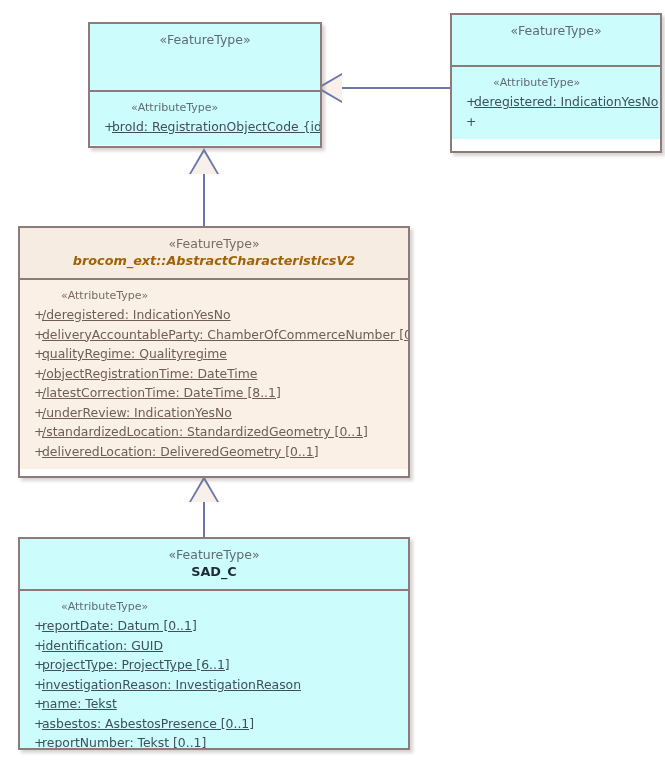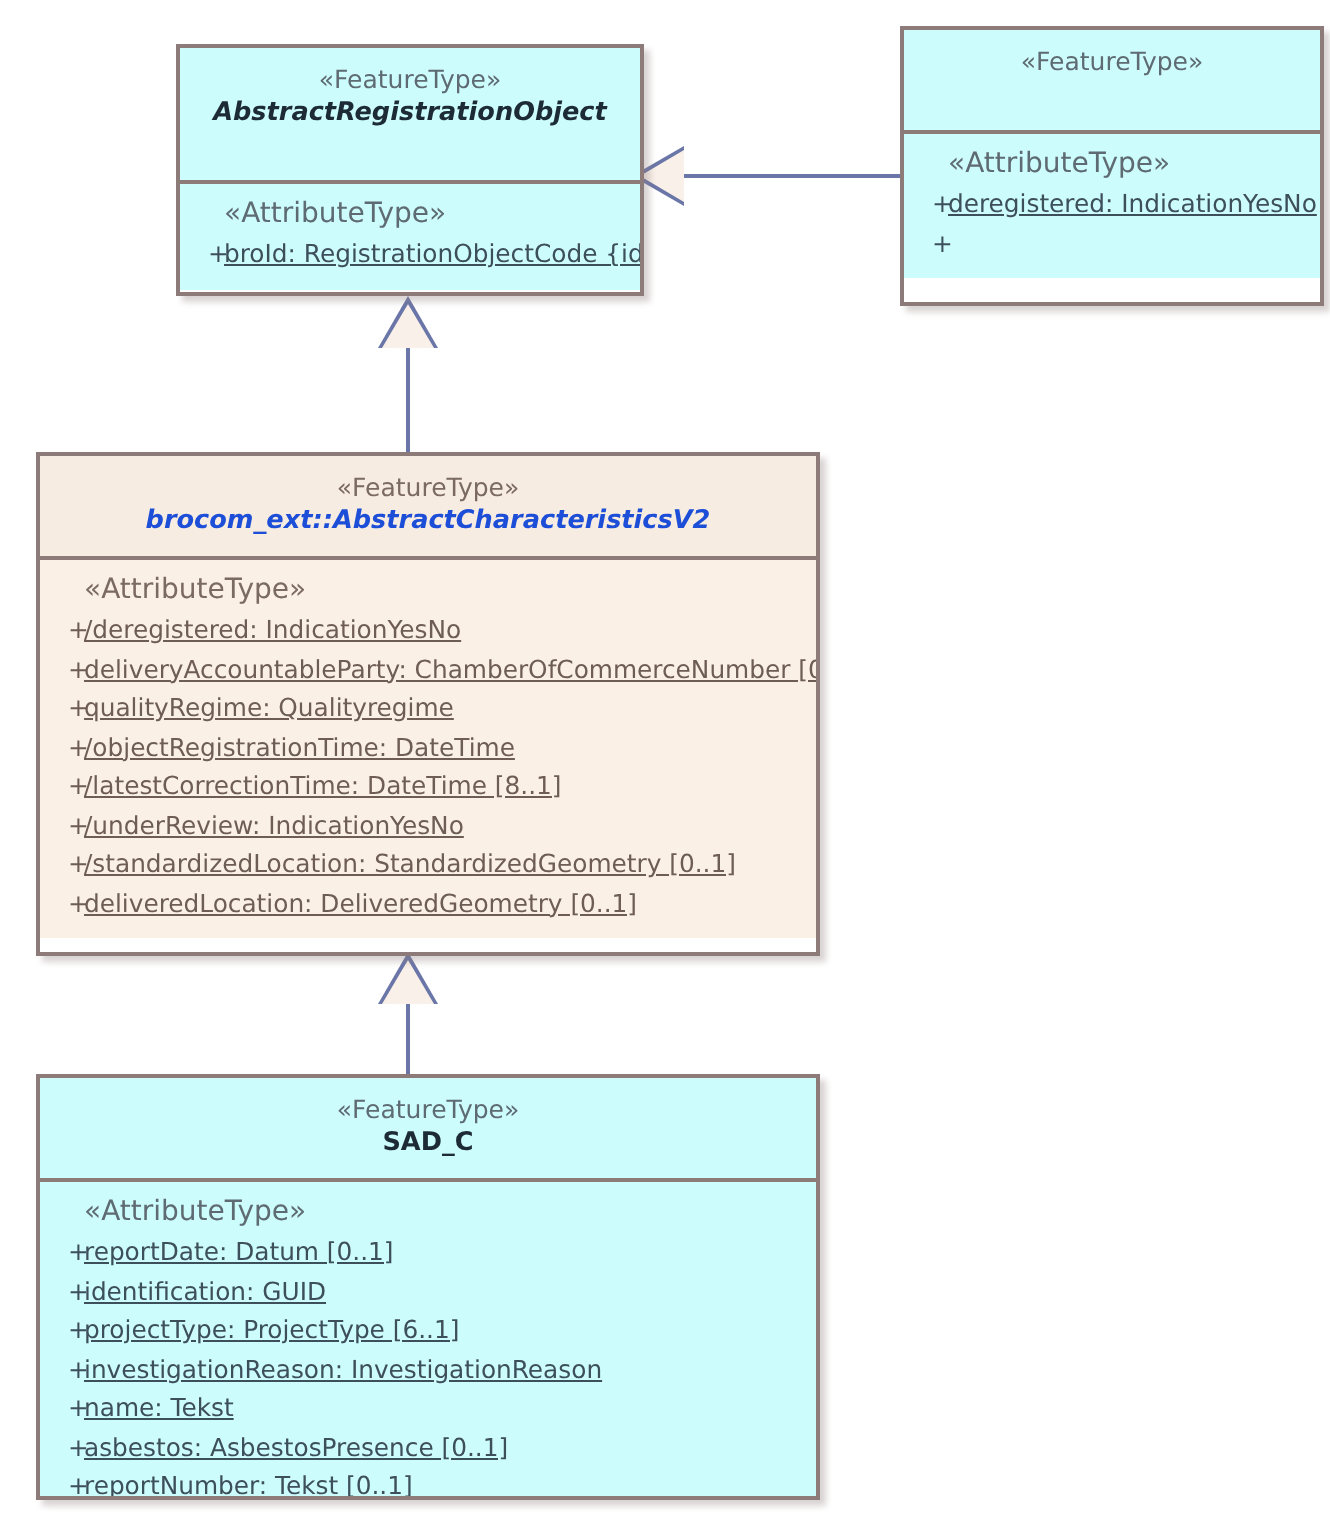--- a/index.html
+++ b/index.html
@@ -50,24 +50,25 @@
     font-weight: bold;
     color: #1d2b36;
   }
   .classname.italic { font-style: italic; }
 
   .uml-attrs {
     box-sizing: border-box;
     padding: 6px 0 8px 0;
   }
   .attr-stereotype {
-    font-size: 14px;
+    font-size: 11px;
     line-height: 19px;
     color: #5f6b72;
     padding-left: 22px;
+    margin-left: 19px;
   }
   .attr-row {
     display: flex;
     font-size: 12.4px;
     line-height: 19.5px;
     color: #3d4d58;
     white-space: nowrap;
   }
   .attr-vis {
     width: 22px;
@@ -84,21 +85,21 @@
   .theme-cyan .uml-attrs  { background: #ccfcfc; }
   .theme-cyan .attr-row,
   .theme-cyan .attr-vis   { color: #3e4f5c; }
 
   .theme-beige .uml-header { background: #f7ece1; }
   .theme-beige .uml-attrs  { background: #faf0e6; }
   .theme-beige .attr-stereotype { color: #7b6a62; }
   .theme-beige .attr-row,
   .theme-beige .attr-vis   { color: #6e5d55; }
   .theme-beige .stereotype { color: #7b6a62; }
-  .theme-beige .classname  { color: #1d4ed8; }
+  .theme-beige .classname  { color: #a16207; }
 
   
   .conn-line {
     position: absolute;
     background: #6b76a8;
   }
   .conn-line.v { width: 2px; }
   .conn-line.h { height: 2px; }
   
   .gen-arrow-up {
@@ -155,21 +156,20 @@
 
   <div class="conn-line v" style="left:203px; top:150px; width:2px; height:82px;"></div>
   <div class="gen-arrow-up" style="left:189px; top:148px;"></div>
 
   <div class="conn-line v" style="left:203px; top:478px; width:2px; height:62px;"></div>
   <div class="gen-arrow-up" style="left:189px; top:476px;"></div>
 
   <div class="uml-class theme-cyan" style="left:88px; top:22px; width:234px; height:126px;">
     <div class="uml-header" style="height:68px;">
       <span class="stereotype">«FeatureType»</span>
-      <span class="classname italic">AbstractRegistrationObject</span>
     </div>
     <div class="uml-attrs">
       <div class="attr-stereotype">«AttributeType»</div>
       <div class="attr-row">
         <span class="attr-vis">+</span>
         <span class="attr-text">broId: RegistrationObjectCode {id}</span>
       </div>
     </div>
   </div>
 

